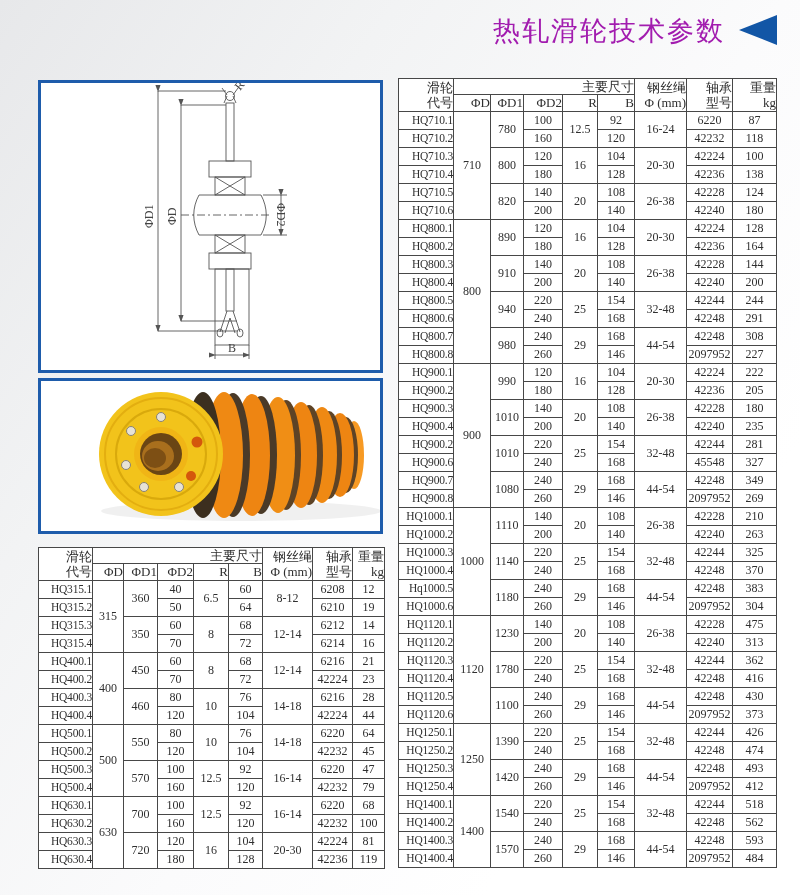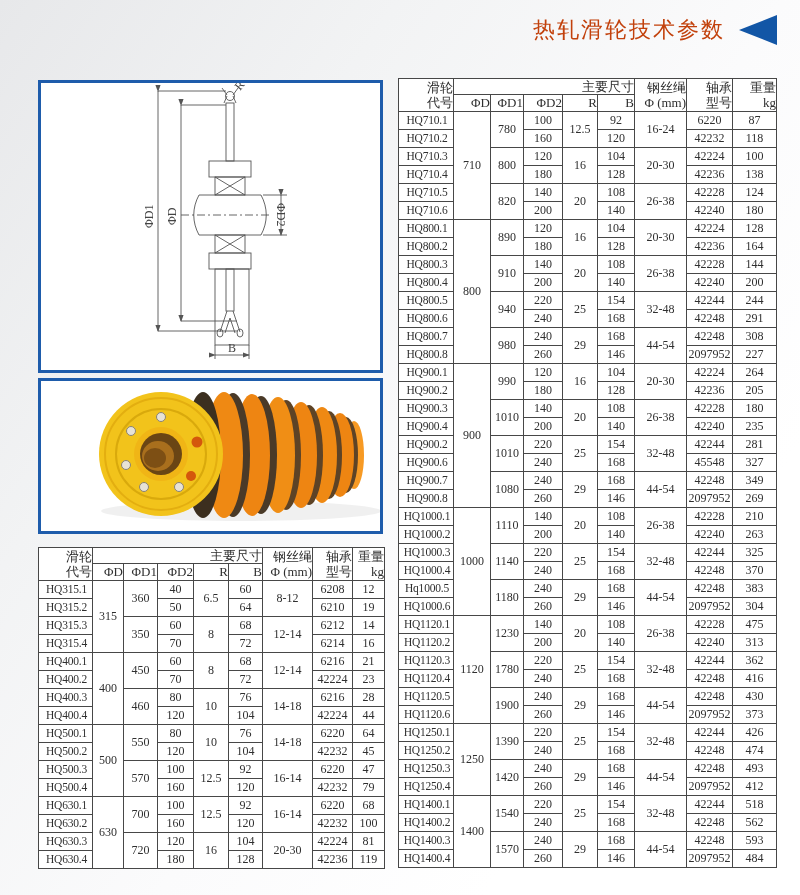--- a/index.html
+++ b/index.html
@@ -6,21 +6,21 @@
   body{
     width:800px;height:895px;position:relative;overflow:hidden;
     background:linear-gradient(125deg,#e7e8ea 0%,#f2f3f4 28%,#fbfbfc 55%,#ffffff 78%);
     font-family:"Liberation Serif","DejaVu Serif",serif;
     color:#2f2f2f;
   }
   
   .title-wrap{position:absolute;top:15px;right:23px;display:flex;align-items:center;gap:14px;}
   .page-title{
     font-family:"DejaVu Sans","Liberation Sans",sans-serif;
-    font-size:22px;line-height:1;color:#c2410c;letter-spacing:2px;font-weight:500;
+    font-size:27px;line-height:1;color:#a21caf;letter-spacing:2px;font-weight:500;
   }
   .tri-left{
     width:0;height:0;
     border-top:15px solid transparent;border-bottom:15px solid transparent;
     border-right:38px solid #1256a6;
   }
   
   .panel{position:absolute;background:#ffffff;border:3px solid #1e5cab;box-sizing:border-box;}
   #diagram-panel{left:38px;top:80px;width:345px;height:293px;}
   #photo-panel{left:38px;top:378px;width:345px;height:156px;}
@@ -33,21 +33,21 @@
     width:100%;height:100%;border-collapse:collapse;table-layout:fixed;
     background:#ffffff;
   }
   table.spec th,table.spec td{
     border:1px solid #474747;text-align:center;padding:0;overflow:hidden;
   }
   table.spec th{
     font-weight:normal;font-size:13px;line-height:1.18;white-space:pre-line;text-align:right;
   }
   table.spec td{font-size:12px;white-space:nowrap;height:16px;}
-  table.spec td.code{text-align:center;padding-left:2px;font-size:11.5px;letter-spacing:-0.2px;}
+  table.spec td.code{text-align:right;padding-left:2px;font-size:11.5px;letter-spacing:-0.2px;}
   .dline{stroke:#555;stroke-width:0.9;fill:none;}
   .dtext{font-family:"Liberation Serif","DejaVu Serif",serif;font-size:12px;fill:#444;}
 </style>
 </head>
 <body>
 
 <div class="title-wrap">
   <div class="page-title">热轧滑轮技术参数</div>
   <div class="tri-left"></div>
 </div>
@@ -305,21 +305,21 @@
         </tr>
         <tr>
           <td class="code">HQ900.1</td>
           <td rowspan="8">900</td>
           <td rowspan="2">990</td>
           <td>120</td>
           <td rowspan="2">16</td>
           <td>104</td>
           <td rowspan="2">20-30</td>
           <td>42224</td>
-          <td>264</td>
+          <td>222</td>
         </tr>
         <tr>
           <td class="code">HQ900.2</td>
           <td>180</td>
           <td>128</td>
           <td>42236</td>
           <td>205</td>
         </tr>
         <tr>
           <td class="code">HQ900.3</td>
@@ -454,21 +454,21 @@
         </tr>
         <tr>
           <td class="code">HQ1120.4</td>
           <td>240</td>
           <td>168</td>
           <td>42248</td>
           <td>416</td>
         </tr>
         <tr>
           <td class="code">HQ1120.5</td>
-          <td rowspan="2">1900</td>
+          <td rowspan="2">1100</td>
           <td>240</td>
           <td rowspan="2">29</td>
           <td>168</td>
           <td rowspan="2">44-54</td>
           <td>42248</td>
           <td>430</td>
         </tr>
         <tr>
           <td class="code">HQ1120.6</td>
           <td>260</td>

